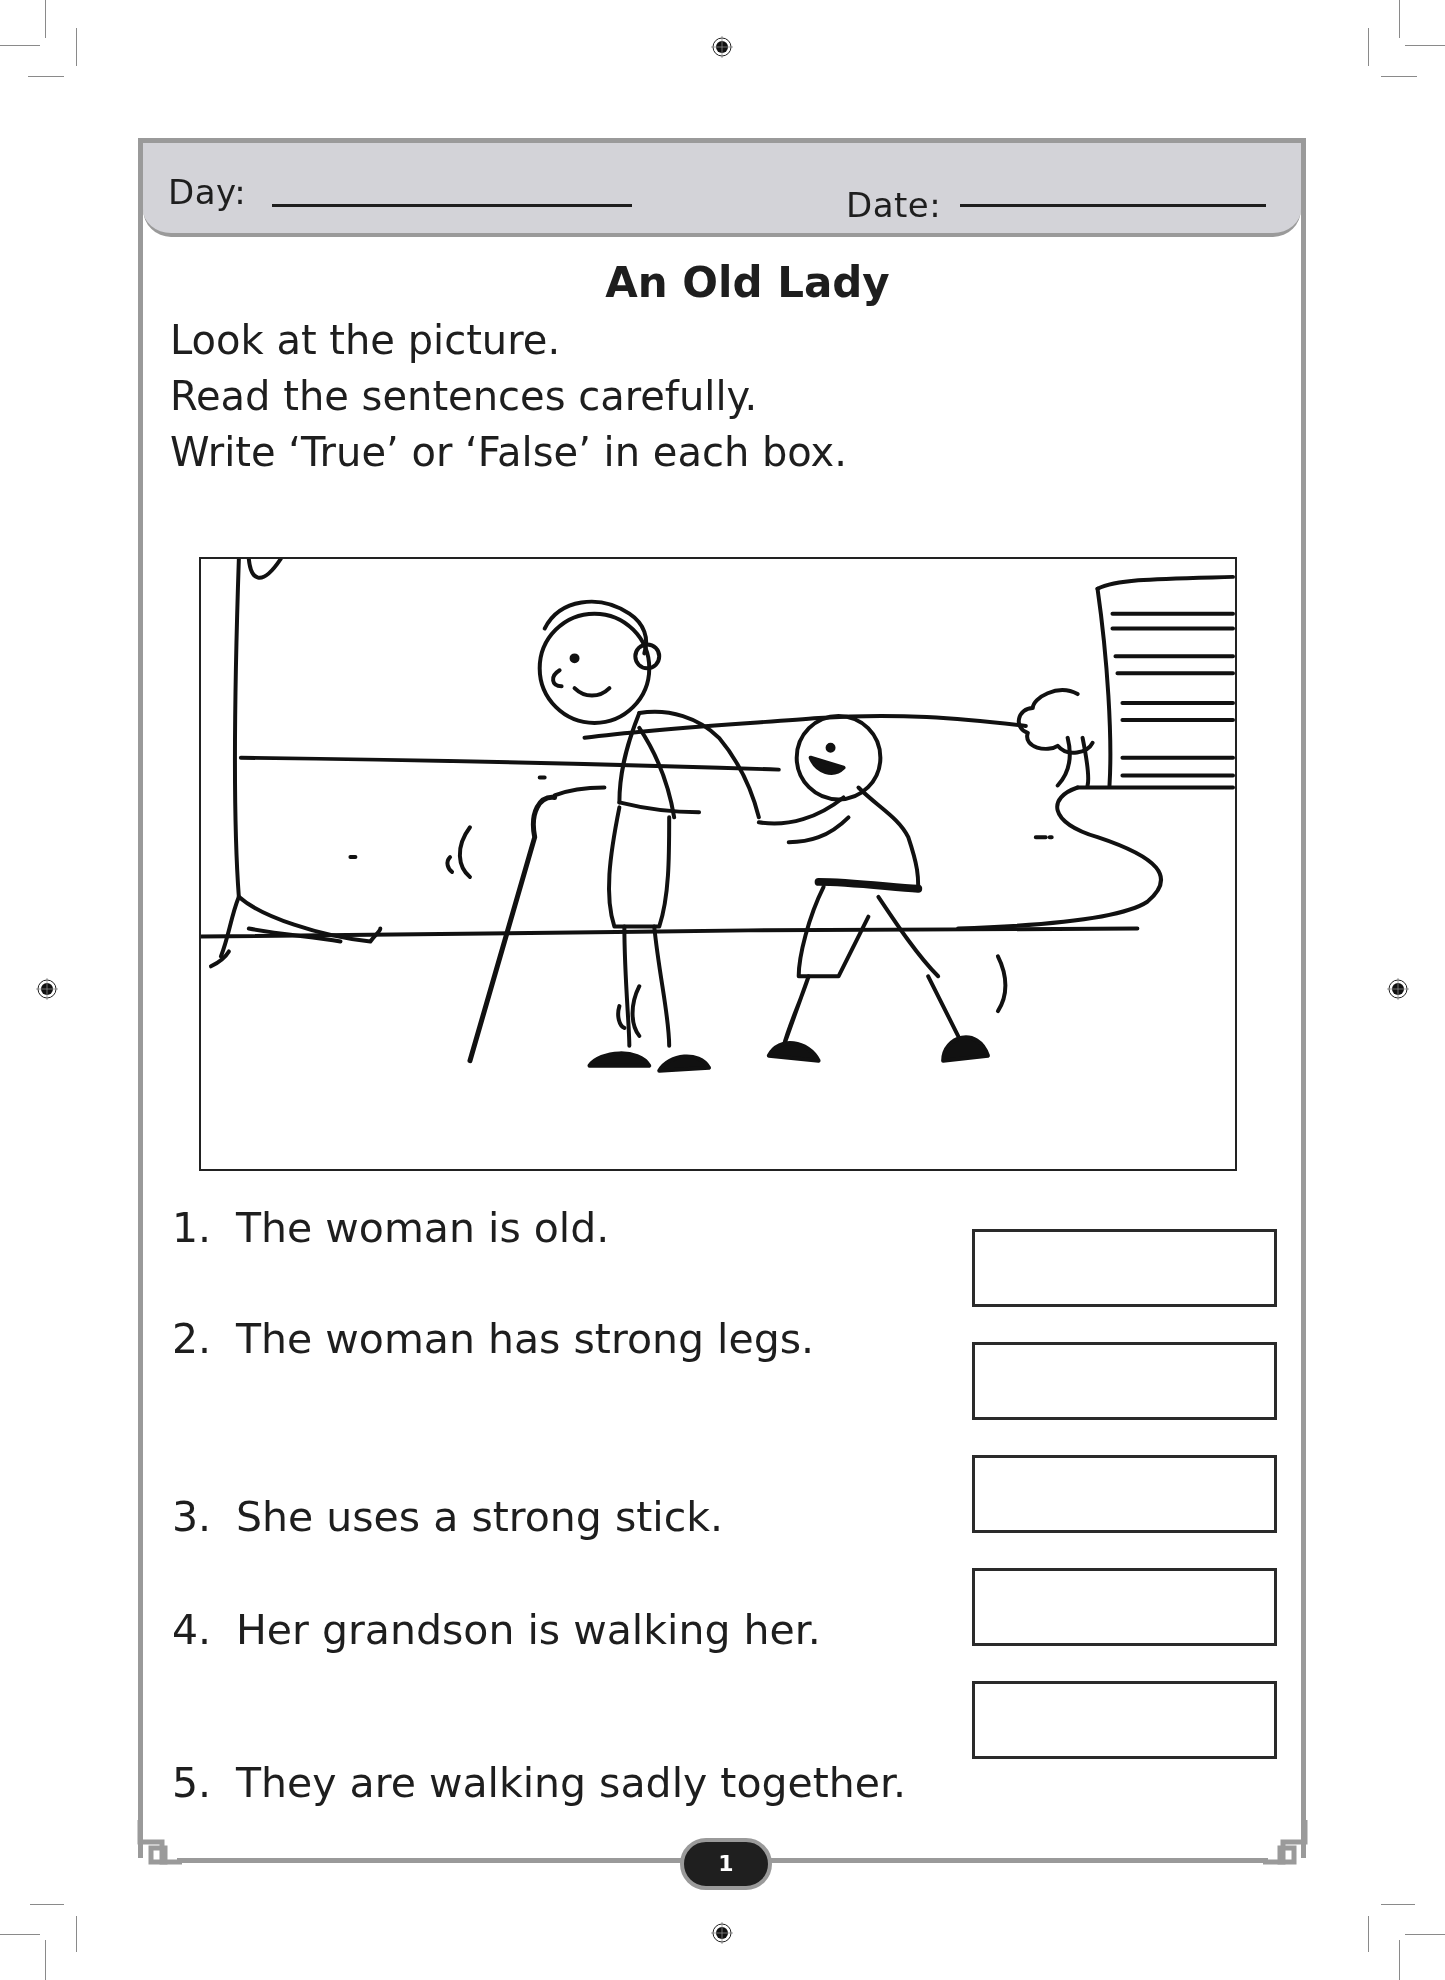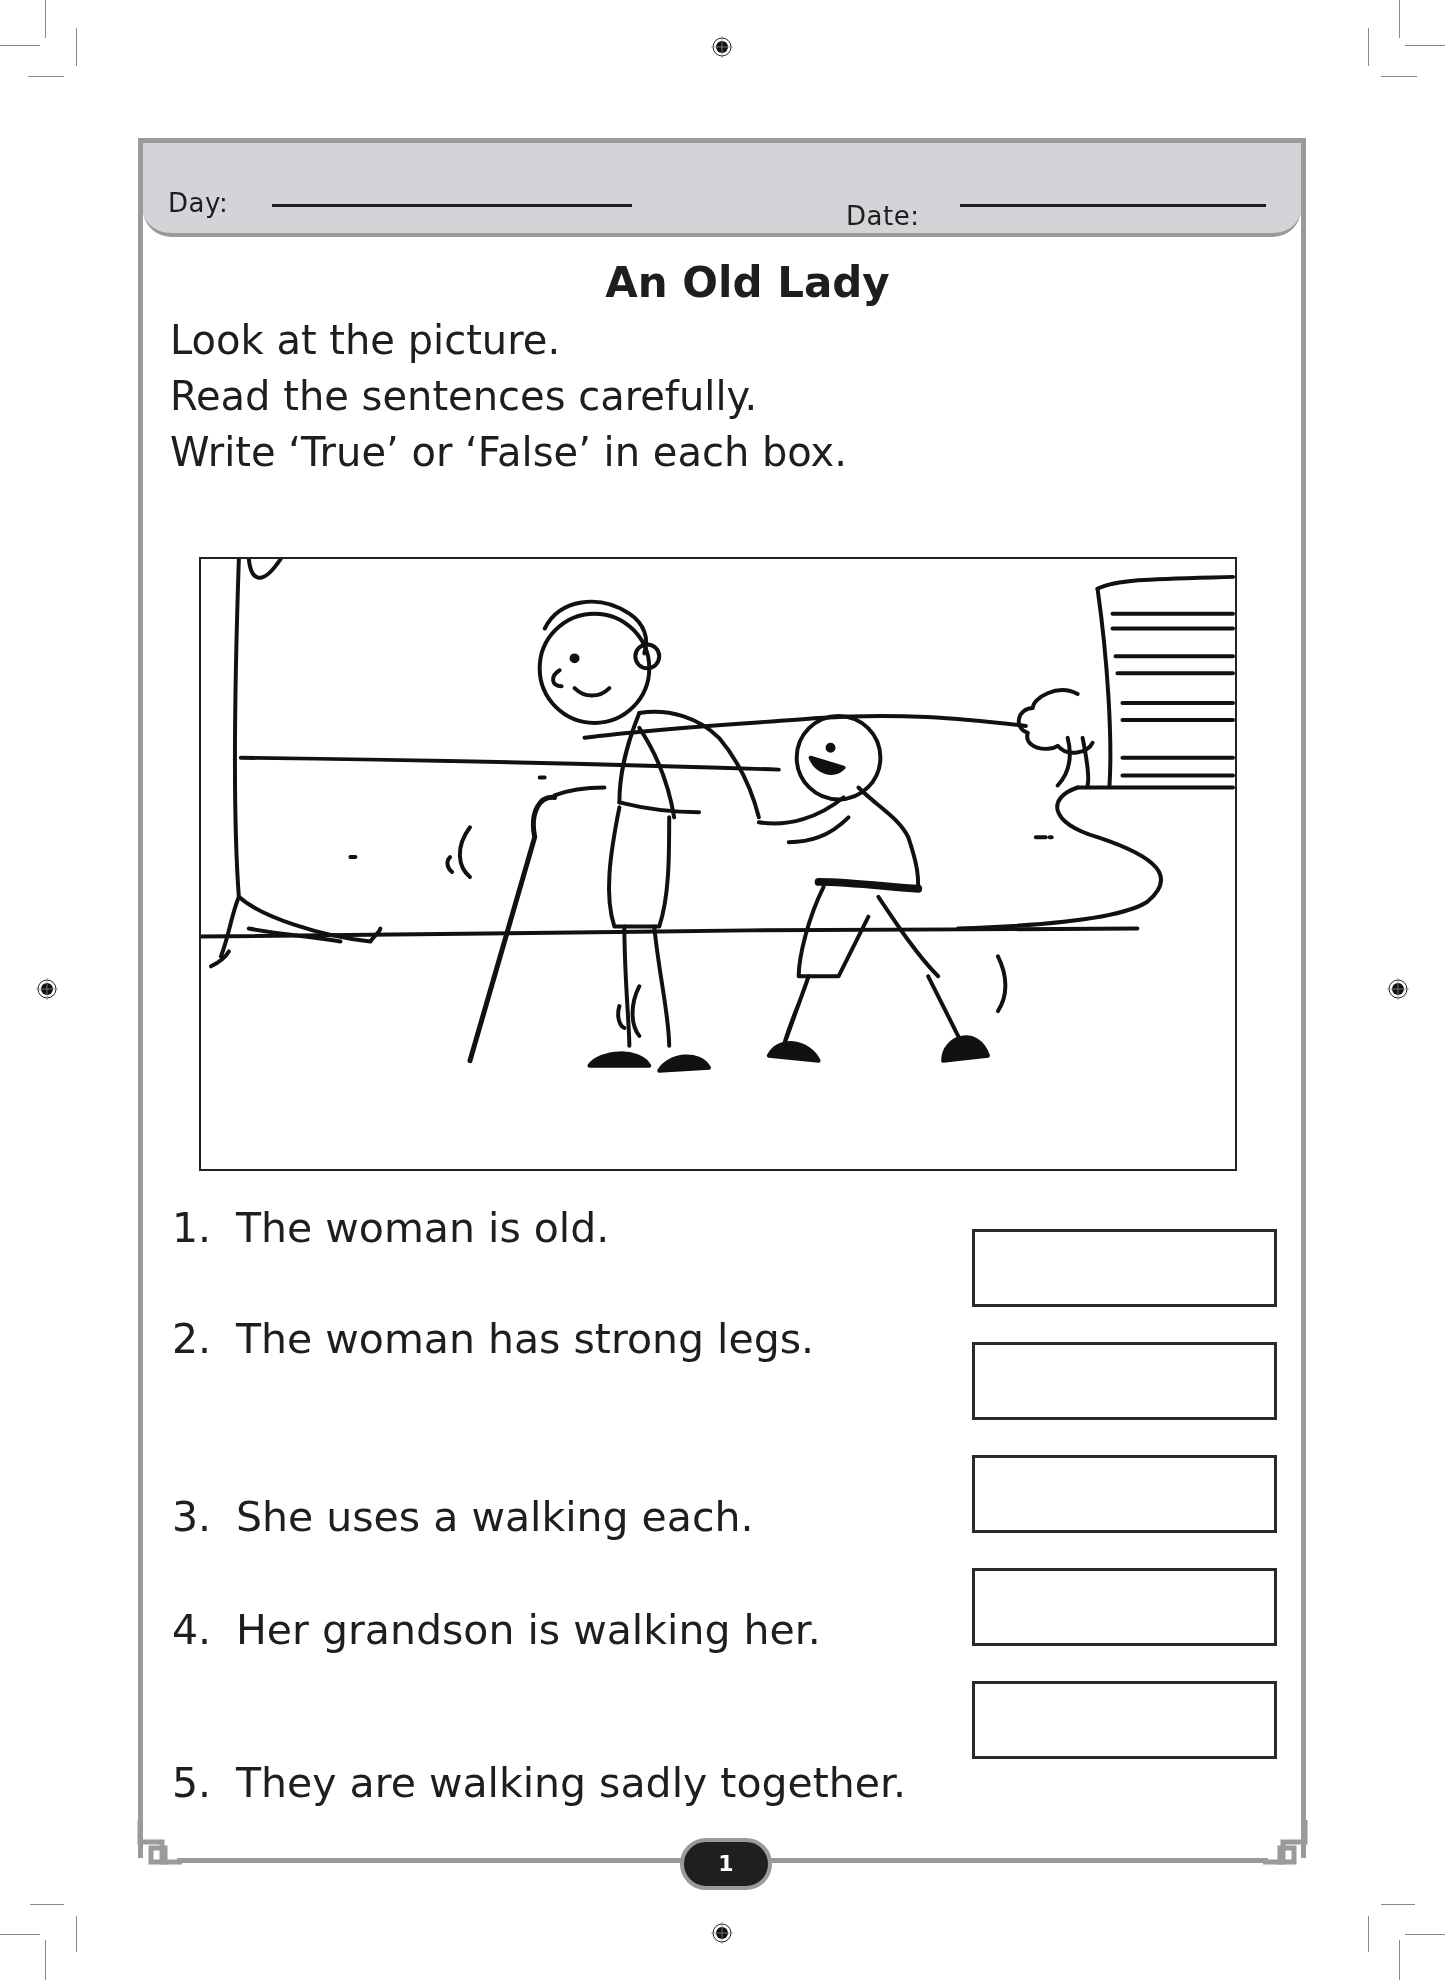--- a/index.html
+++ b/index.html
@@ -14,21 +14,21 @@
     .frame { position: absolute; left: 138px; top: 138px; width: 1168px; height: 1720px;
              border-left: 5px solid #9a9a9a; border-right: 5px solid #9a9a9a; border-top: 5px solid #9a9a9a;
              box-sizing: border-box; }
     .frame-bottom { position: absolute; top: 1858px; height: 5px; background: #9a9a9a; }
     .corner { position: absolute; }
 
     
     .header-band { position: absolute; left: 143px; top: 143px; width: 1158px; height: 94px;
                    background: #d3d3d8; border-bottom: 4px solid #9a9a9a;
                    border-radius: 0 0 28px 28px; box-sizing: border-box; }
-    .hfield { position: absolute; top: 188px; font-size: 26px; letter-spacing: 0.5px; }
+    .hfield { position: absolute; top: 172px; font-size: 34px; letter-spacing: 0.5px; }
     .hline { position: absolute; top: 204px; height: 3px; background: #1e1e1e; }
 
     .title { position: absolute; left: 0; width: 1215px; top: 258px; text-align: center;
              font-size: 42px; font-weight: bold; padding-left: 280px; box-sizing: border-box; }
     .instr { position: absolute; left: 170px; font-size: 40px; line-height: 56px; }
 
     
     .picture { position: absolute; left: 199px; top: 557px; width: 1038px; height: 614px;
                border: 2px solid #222; box-sizing: border-box; background: #fff; overflow: hidden; }
     .picture svg { width: 100%; height: 100%; display: block; }
@@ -194,21 +194,21 @@
   <span class="num">1.</span><span>The woman is old.</span>
 </div>
 <div class="ans" style="top:1229px;"></div>
 
 <div class="q" style="top:1315px;">
   <span class="num">2.</span><span>The woman has strong legs.</span>
 </div>
 <div class="ans" style="top:1342px;"></div>
 
 <div class="q" style="top:1493px;">
-  <span class="num">3.</span><span>She uses a walking each.</span>
+  <span class="num">3.</span><span>She uses a strong stick.</span>
 </div>
 <div class="ans" style="top:1455px;"></div>
 
 <div class="q" style="top:1606px;">
   <span class="num">4.</span><span>Her grandson is walking her.</span>
 </div>
 <div class="ans" style="top:1568px;"></div>
 
 <div class="q" style="top:1719px;margin-top:40px;">
   <span class="num">5.</span><span>They are walking sadly together.</span>

